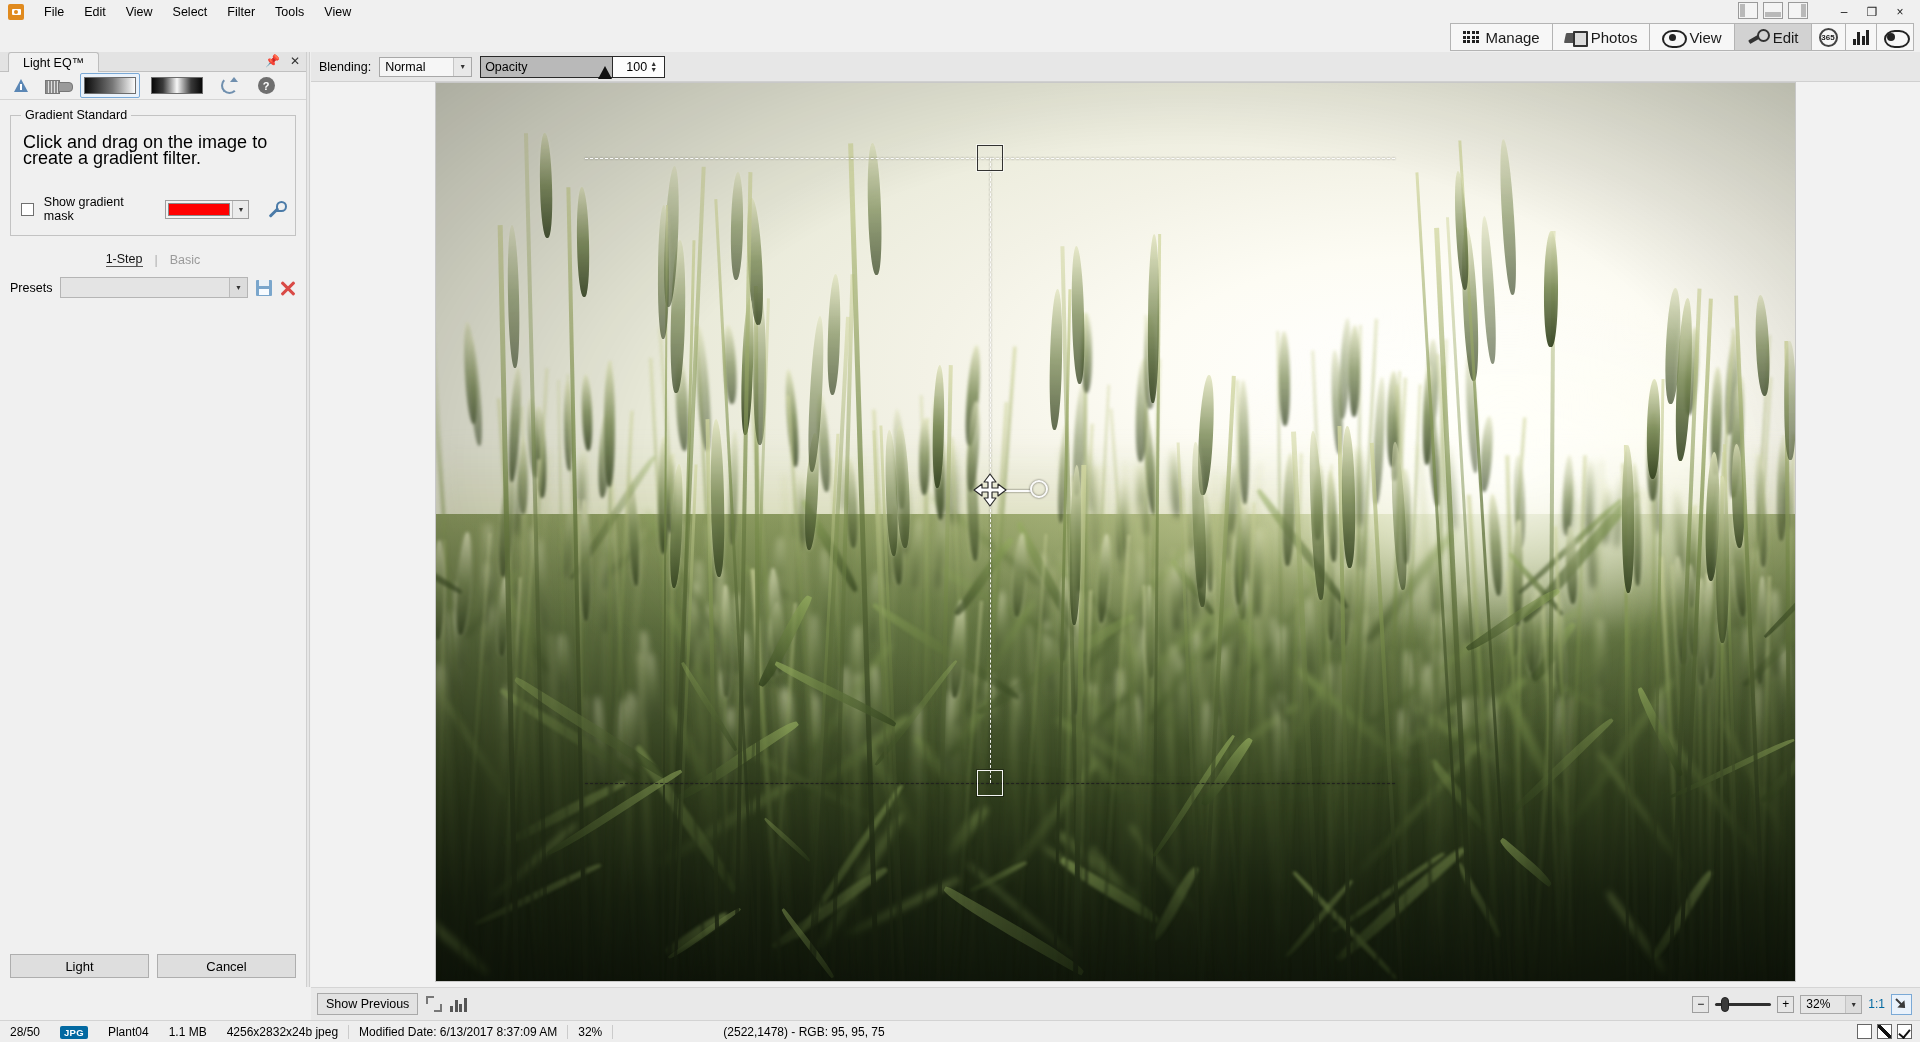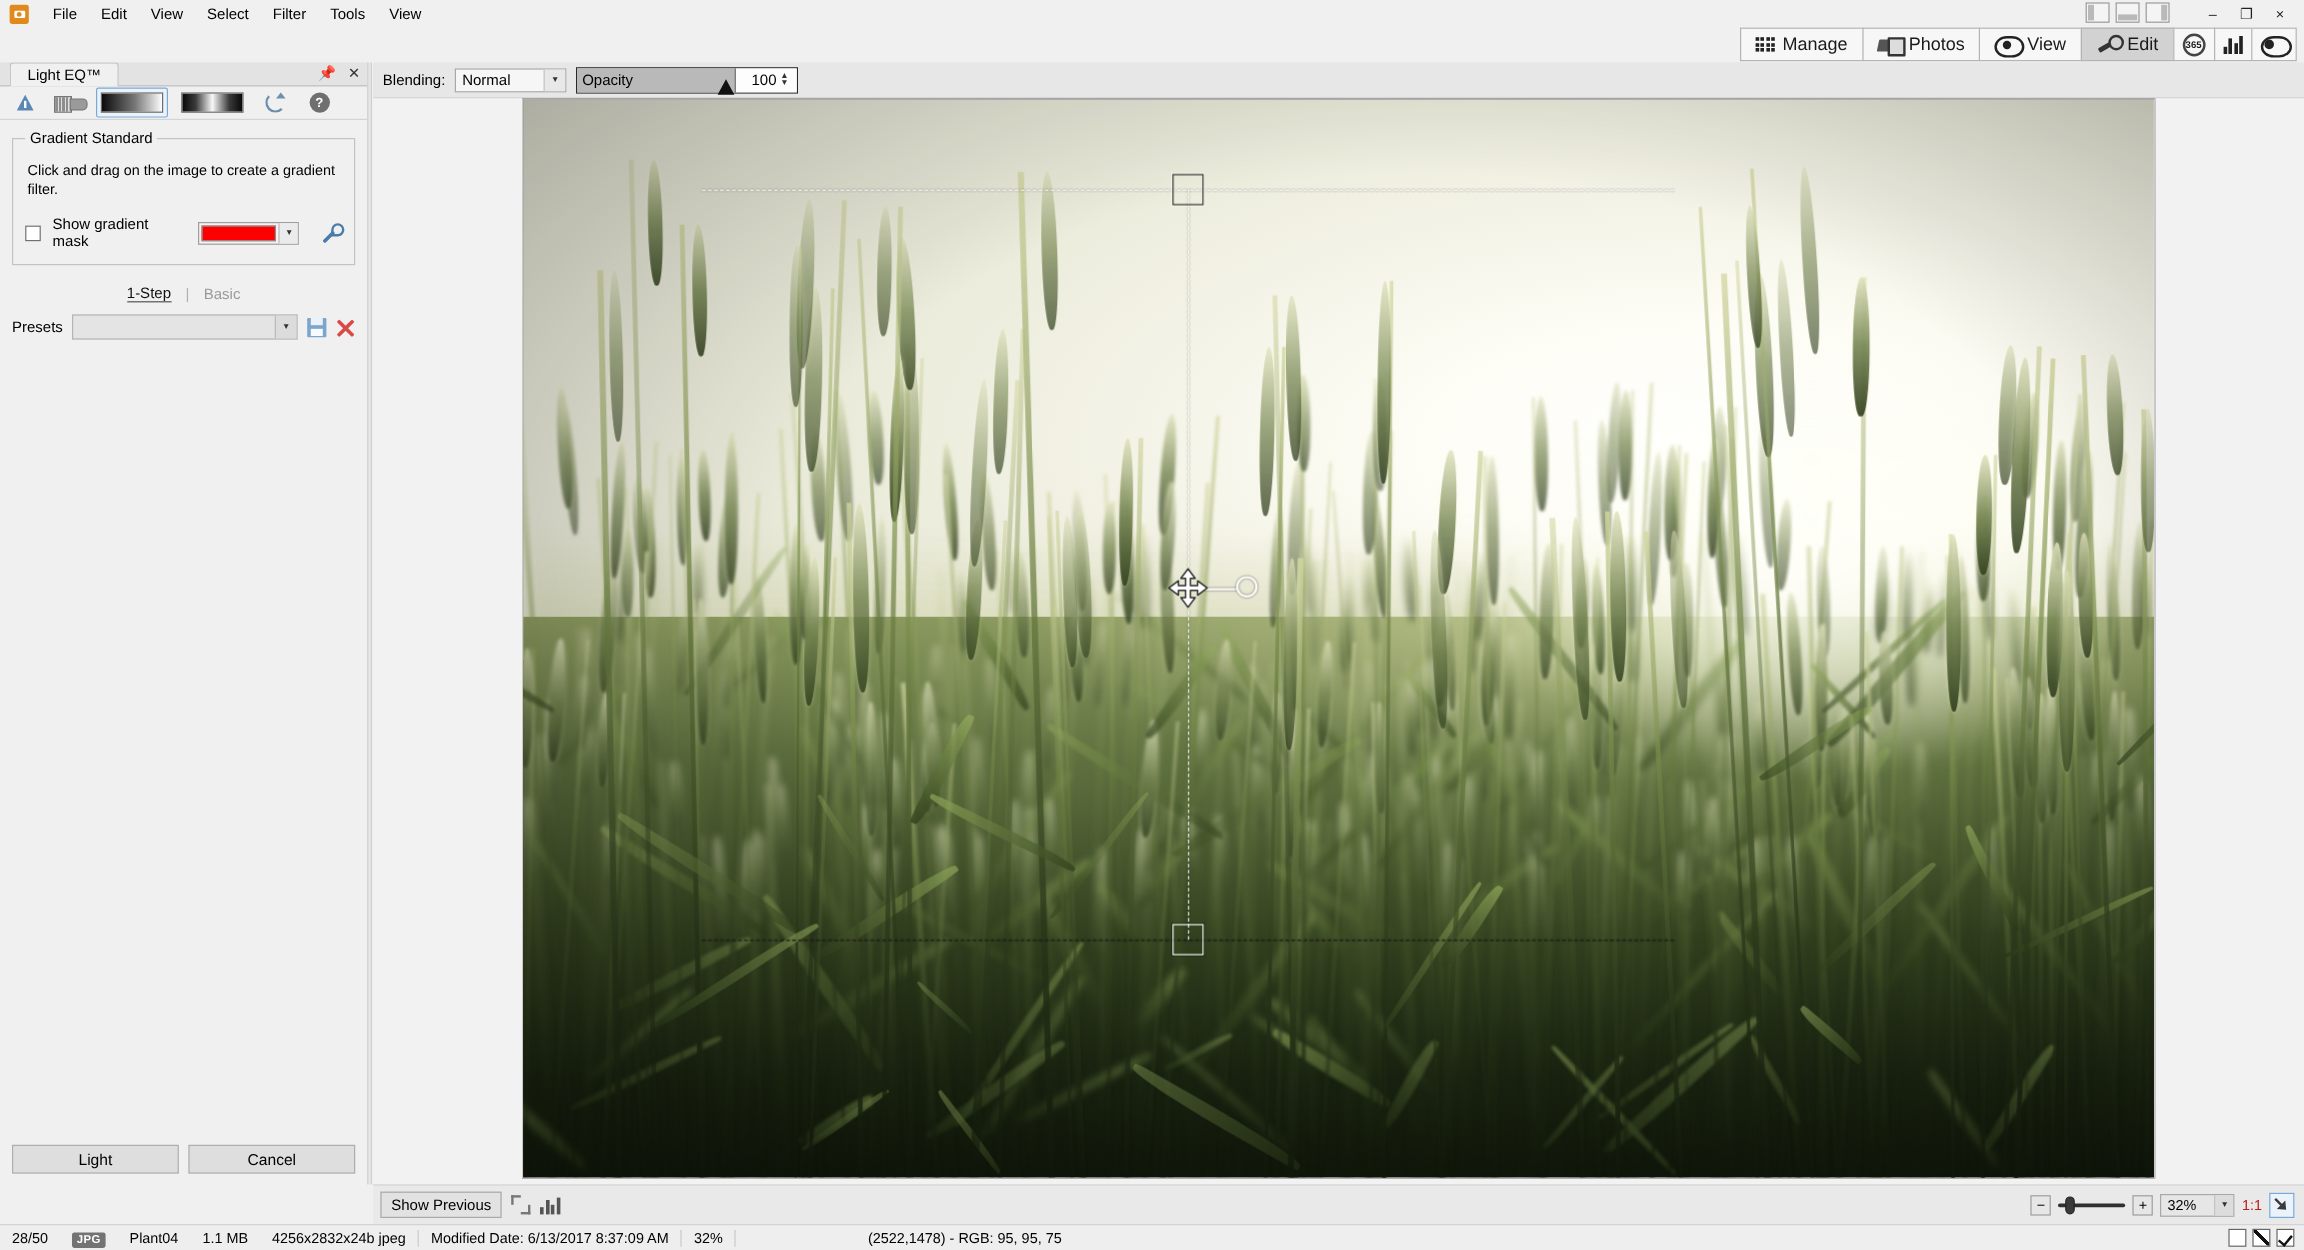--- a/index.html
+++ b/index.html
@@ -163,21 +163,21 @@
   .ic-help { width:17px;height:17px;border-radius:50%;background:#6f6f6f;color:#fff;
     font-size:11px;font-weight:bold;display:flex;align-items:center;justify-content:center;}
 
   .panel-body { padding:8px 10px 0 10px; }
 
   fieldset.group {
     border:1px solid #c3c3c3; margin:0; padding:6px 10px 12px 10px;
   }
   fieldset.group legend { font-size:12.5px; padding:0 4px; }
 
-  .hint-text { font-size:12px; line-height:16px; margin:6px 2px 14px 2px; }
+  .hint-text { font-size:18px; line-height:16px; margin:6px 2px 29px 2px; }
 
   .mask-row { display:flex; align-items:center; gap:10px; }
   .chk { width:13px;height:13px;border:1px solid #707070;background:#fff; display:inline-block;}
   .mask-label { font-size:12.5px; }
   .color-combo {
     display:flex; align-items:stretch; border:1px solid #9e9e9e; background:#f2f2f2;
     height:19px; width:86px; margin-left:auto;
   }
   .color-chip { flex:1; margin:2px; border:1px solid #8a8a8a; background:#ff0000; }
   .combo-arrow {
@@ -374,38 +374,38 @@
   .zbtn { width:17px;height:17px;border:1px solid #9e9e9e;background:#e6e6e6;
           display:flex;align-items:center;justify-content:center;font-size:12px;cursor:default;}
   .zslider { width:56px; height:17px; position:relative; display:flex; align-items:center;}
   .zslider .bar{ width:100%; height:3px; background:#2f2f2f; border-radius:2px;}
   .zslider .knob{ position:absolute; left:6px; width:8px;height:15px;background:#3a3a3a;
     border-radius:4px; border:1px solid #222;}
   .zoom-combo{ width:62px;height:19px;border:1px solid #a8a8a8;background:#e6e6e6;
     display:flex;align-items:center;padding-left:5px;font-size:12px;position:relative;}
   .zoom-combo .combo-arrow{position:absolute;right:0;top:0;bottom:0;width:16px;background:#dcdcdc;
     border-left:1px solid #c3c3c3;}
-  .onetoone { font-size:12px; color:#b91c1c; cursor:default;}
+  .onetoone { font-size:12px; color:#0369a1; cursor:default;}
   .fitbtn { width:21px;height:21px;border:1px solid #7aa9d6;background:#eaf2fb;
     display:flex;align-items:center;justify-content:center;cursor:default;}
   .fitbtn .arrow{ width:12px;height:12px;position:relative;}
   .fitbtn .arrow::before{content:"";position:absolute;left:0;top:0;width:11px;height:2px;
     background:#3a3a3a;transform:rotate(45deg);transform-origin:left;}
   .fitbtn .arrow::after{content:"";position:absolute;right:0;bottom:1px;
     border-left:5px solid transparent;border-right:5px solid transparent;border-top:6px solid #3a3a3a;
     transform:rotate(-45deg);}
 
   .statusbar {
     position:absolute; left:0; bottom:0; width:1920px; height:22px;
     background:#eeeeee; border-top:1px solid #d3d3d3;
     display:flex; align-items:center; font-size:12px;
   }
   .sb-cell { padding:0 10px; white-space:nowrap; }
   .jpg-badge {
-    background:#737373; color:#fff; font-size:9.5px; font-weight:bold;
+    background:#0369a1; color:#fff; font-size:9.5px; font-weight:bold;
     padding:1px 4px; border-radius:2px; letter-spacing:0.3px;
   }
   .sb-sep { width:1px; height:14px; background:#cbcbcb; }
 
   .sb-right-icons{ position:absolute; right:8px; bottom:3px; display:flex; gap:5px; align-items:center;}
   .sbi { width:15px;height:15px; border:1px solid #666; cursor:default;}
   .sbi.white{ background:#fff;}
   .sbi.slash{ background:linear-gradient(45deg,#fff 0 42%,#111 42% 58%,#fff 58% 100%);}
   .sbi.check{ background:#fff; position:relative;}
   .sbi.check::after{content:"";position:absolute;left:3px;top:2px;width:5px;height:9px;

